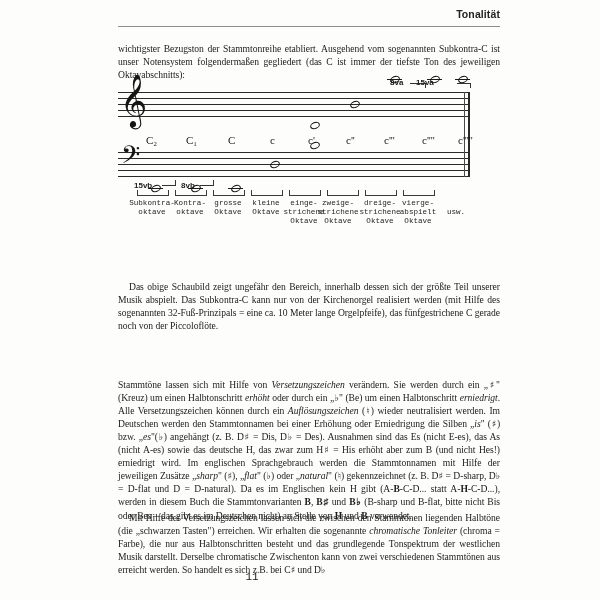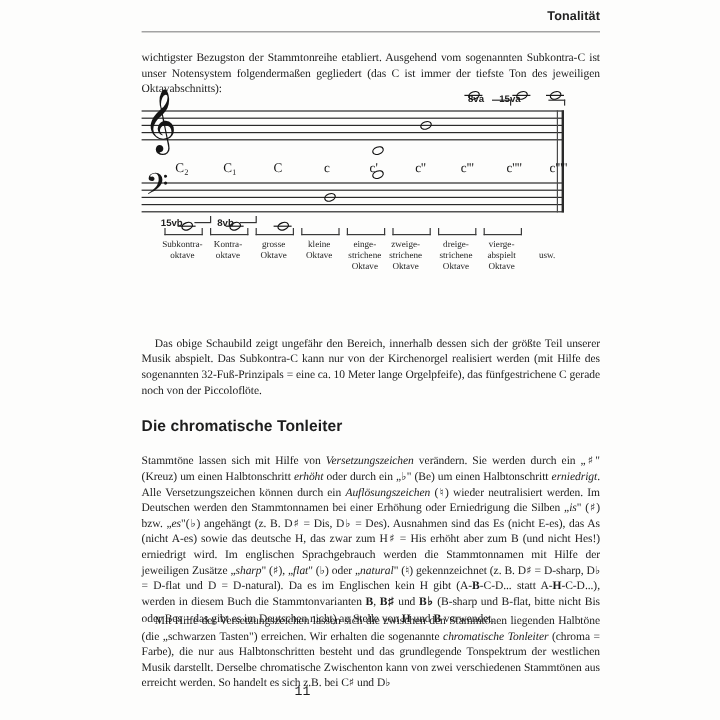--- a/index.html
+++ b/index.html
@@ -210,21 +210,21 @@
   }
   .grp-bracket {
     position: absolute;
     height: 5px;
     border-left: 1px solid #3a3a3a;
     border-right: 1px solid #3a3a3a;
     border-bottom: 1px solid #3a3a3a;
   }
   .grp-label {
     position: absolute;
-    font-family: Liberation Serif, serif;
+    font-family: Liberation Mono, monospace;
     font-size: 7.6px;
     line-height: 9.2px;
     color: #1f1f1f;
     text-align: center;
     white-space: pre-line;
   }
 
   
   #folio {
     position: absolute;
@@ -356,21 +356,20 @@
 Oktave</div>
       <div class="grp-label" style="left:276px; top:9px; width:48px;">vierge-
 abspielt
 Oktave</div>
       <div class="grp-label" style="left:320px; top:18px; width:36px;">usw.</div>
     </div>
   </div>
 
   <p class="para indent" id="para-schaubild">Das obige Schaubild zeigt ungefähr den Bereich, innerhalb dessen sich der größte Teil unserer Musik abspielt. Das Subkontra-C kann nur von der Kirchenorgel realisiert werden (mit Hilfe des sogenannten 32-Fuß-Prinzipals = eine ca. 10 Meter lange Orgelpfeife), das fünfgestrichene C gerade noch von der Piccoloflöte.</p>
 
-  <h2 id="section-heading">Die chromatische Tonleiter</h2>
 
   <p class="para" id="para-stammtoene">Stammtöne lassen sich mit Hilfe von <span class="bi">Versetzungszeichen</span> verändern. Sie werden durch ein „<span class="acc">♯</span>" (Kreuz) um einen Halbtonschritt <span class="bi">erhöht</span> oder durch ein „<span class="acc">♭</span>" (Be) um einen Halbtonschritt <span class="bi">erniedrigt</span>. Alle Versetzungszeichen können durch ein <span class="bi">Auflösungszeichen</span> (<span class="acc">♮</span>) wieder neutralisiert werden. Im Deutschen werden den Stammtonnamen bei einer Erhöhung oder Erniedrigung die Silben „<span class="bi">is</span>" (<span class="acc">♯</span>) bzw. „<span class="bi">es</span>"(<span class="acc">♭</span>) angehängt (z. B. D<span class="acc">♯</span> = Dis, D<span class="acc">♭</span> = Des). Ausnahmen sind das Es (nicht E-es), das As (nicht A-es) sowie das deutsche H, das zwar zum H<span class="acc">♯</span> = His erhöht aber zum B (und nicht Hes!) erniedrigt wird. Im englischen Sprachgebrauch werden die Stammtonnamen mit Hilfe der jeweiligen Zusätze „<span class="bi">sharp</span>" (<span class="acc">♯</span>), „<span class="bi">flat</span>" (<span class="acc">♭</span>) oder „<span class="bi">natural</span>" (<span class="acc">♮</span>) gekennzeichnet (z. B. D<span class="acc">♯</span> = D-sharp, D<span class="acc">♭</span> = D-flat und D = D-natural). Da es im Englischen kein H gibt (A-<b>B</b>-C-D... statt A-<b>H</b>-C-D...), werden in diesem Buch die Stammtonvarianten <b>B</b>, <b>B♯</b> und <b>B♭</b> (B-sharp und B-flat, bitte nicht Bis oder Bes – das gibt es im Deutschen nicht) an Stelle von <b>H</b> und <b>B</b> verwendet.</p>
 
   <p class="para indent" id="para-chromatisch">Mit Hilfe der Versetzungszeichen lassen sich die zwischen den Stammtönen liegenden Halbtöne (die „schwarzen Tasten") erreichen. Wir erhalten die sogenannte <span class="bi">chromatische Tonleiter</span> (chroma = Farbe), die nur aus Halbtonschritten besteht und das grundlegende Tonspektrum der westlichen Musik darstellt. Derselbe chromatische Zwischenton kann von zwei verschiedenen Stammtönen aus erreicht werden. So handelt es sich z.B. bei C<span class="acc">♯</span> und D<span class="acc">♭</span></p>
 
   <div id="folio">
     <span>11</span>
   </div>
 
 </div>

